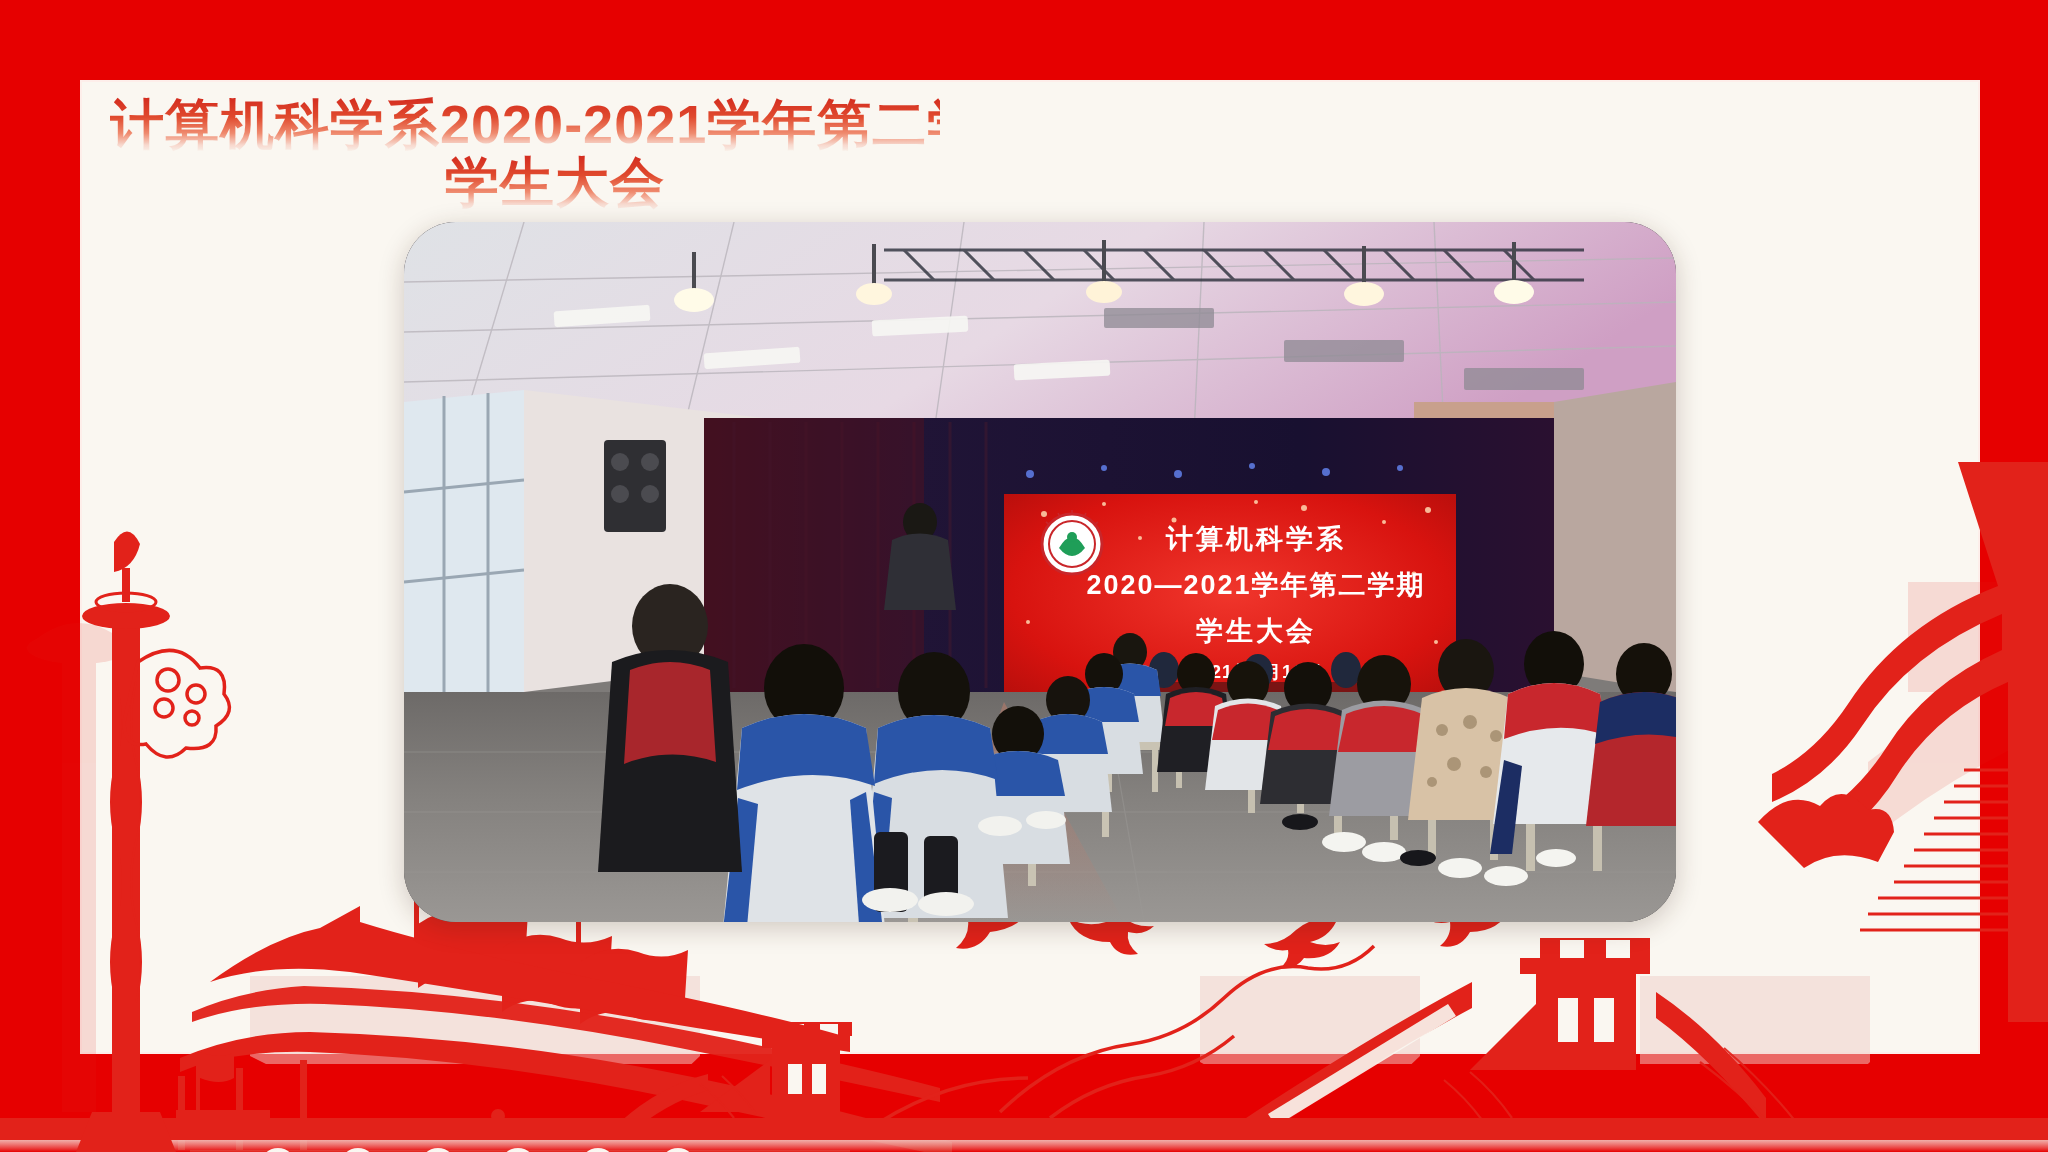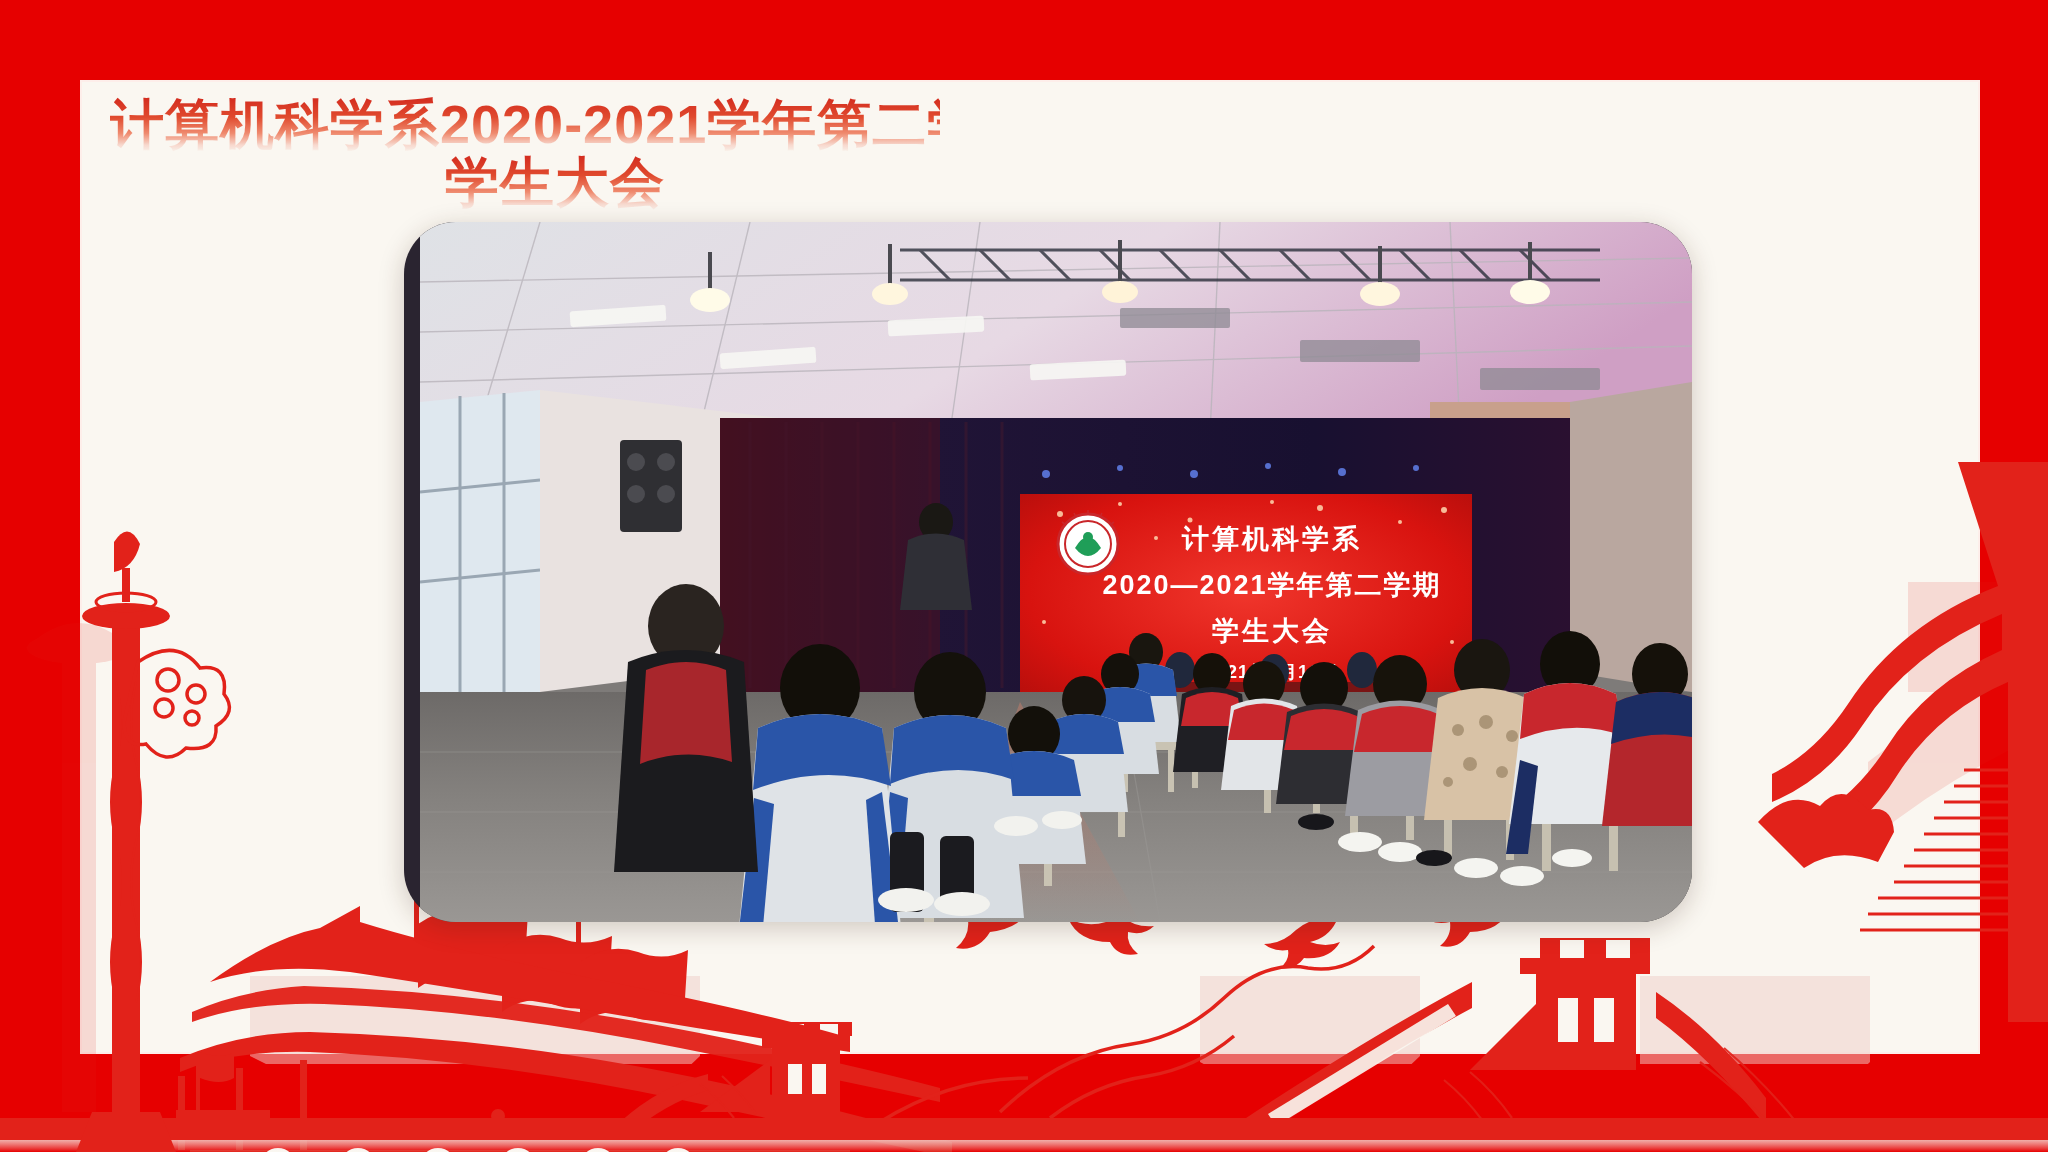--- a/index.html
+++ b/index.html
@@ -39,21 +39,20 @@
   .title-line.second{ text-align:center; padding-left:60px;}
   
   .photo{
     position:absolute;
     left:404px;top:222px;
     width:1272px;height:700px;
     border-radius:52px;
     overflow:hidden;
     box-shadow:0 6px 26px rgba(60,30,20,.22);
     background:#2a2430;
-    padding-left:16px;
   }
   .photo svg{display:block;width:100%;height:100%;}
   
   .deco{
     position:absolute;left:0;bottom:0;width:2048px;height:330px;
     pointer-events:none;
   }
   .deco svg{display:block;width:100%;height:100%;}
   
   .side-deco{position:absolute;pointer-events:none;}

